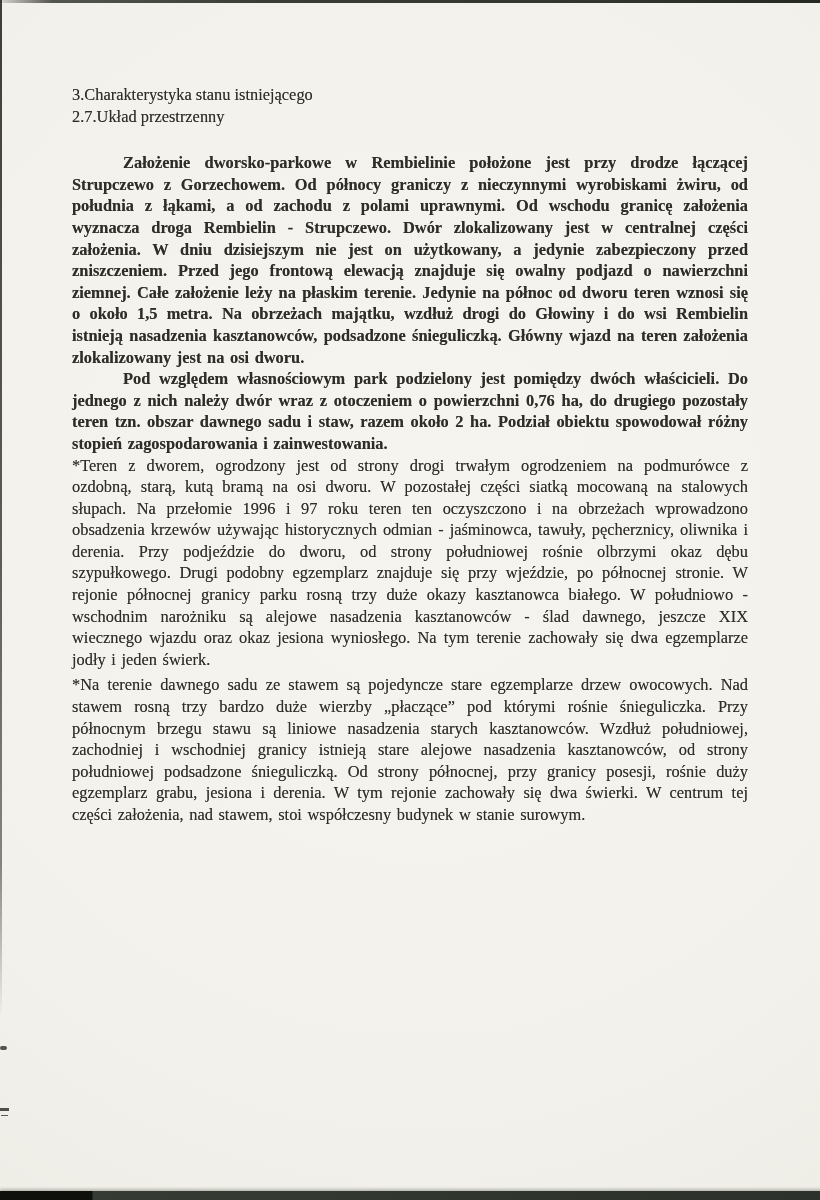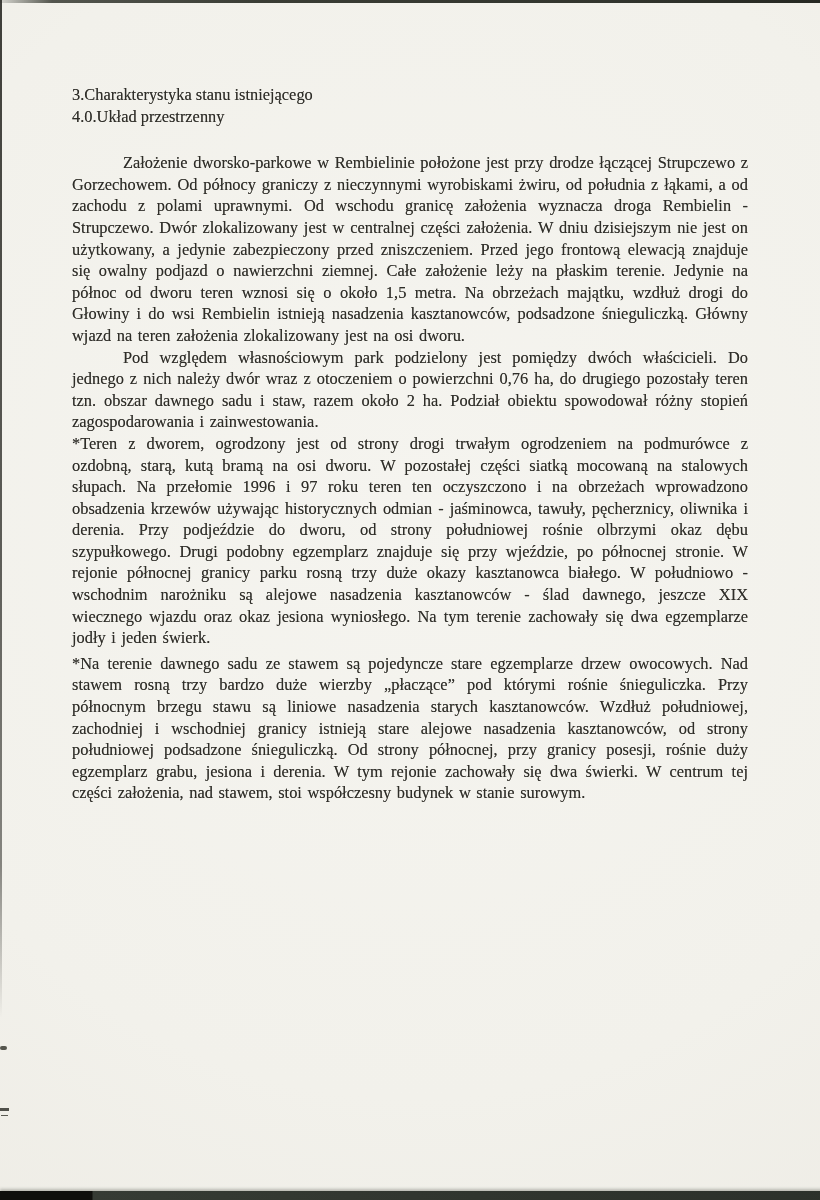--- a/index.html
+++ b/index.html
@@ -75,37 +75,37 @@
   .heading { white-space: nowrap; }
   .body-text {
     margin-top: 25px;
   }
   .content p {
     margin: 0;
     text-align: justify;
     word-spacing: 1.5px;
     hyphens: none;
   }
-  .content p.indent { text-indent: 51px; }
+  .content p.indent { text-indent: 51px; font-weight: bold; }
   .content p.gap-before { margin-top: 4px; }
 </style>
 </head>
 <body>
 
 <div class="page">
 
   <div class="edge-top"></div>
   <div class="edge-left"></div>
   <div class="speck-1"></div>
   <div class="speck-2"></div>
   <div class="edge-bottom"></div>
 
   <div class="content">
     <div class="heading">3.Charakterystyka stanu istniejącego</div>
-    <div class="heading">4.0.Układ przestrzenny</div>
+    <div class="heading">2.7.Układ przestrzenny</div>
 
     <div class="body-text">
       <p class="indent">Założenie dworsko-parkowe w Rembielinie położone jest przy drodze łączącej Strupczewo z Gorzechowem. Od północy graniczy z nieczynnymi wyrobiskami żwiru, od południa z łąkami, a od zachodu z polami uprawnymi. Od wschodu granicę założenia wyznacza droga Rembielin - Strupczewo. Dwór zlokalizowany jest w centralnej części założenia. W dniu dzisiejszym nie jest on użytkowany, a jedynie zabezpieczony przed zniszczeniem. Przed jego frontową elewacją znajduje się owalny podjazd o nawierzchni ziemnej. Całe założenie leży na płaskim terenie. Jedynie na północ od dworu teren wznosi się o około 1,5 metra. Na obrzeżach majątku, wzdłuż drogi do Głowiny i do wsi Rembielin istnieją nasadzenia kasztanowców, podsadzone śnieguliczką. Główny wjazd na teren założenia zlokalizowany jest na osi dworu.</p>
       <p class="indent">Pod względem własnościowym park podzielony jest pomiędzy dwóch właścicieli. Do jednego z nich należy dwór wraz z otoczeniem o powierzchni 0,76 ha, do drugiego pozostały teren tzn. obszar dawnego sadu i staw, razem około 2 ha. Podział obiektu spowodował różny stopień zagospodarowania i zainwestowania.</p>
       <p>*Teren z dworem, ogrodzony jest od strony drogi trwałym ogrodzeniem na podmurówce z ozdobną, starą, kutą bramą na osi dworu. W pozostałej części siatką mocowaną na stalowych słupach. Na przełomie 1996 i 97 roku teren ten oczyszczono i na obrzeżach wprowadzono obsadzenia krzewów używając historycznych odmian - jaśminowca, tawuły, pęcherznicy, oliwnika i derenia. Przy podjeździe do dworu, od strony południowej rośnie olbrzymi okaz dębu szypułkowego. Drugi podobny egzemplarz znajduje się przy wjeździe, po północnej stronie. W rejonie północnej granicy parku rosną trzy duże okazy kasztanowca białego. W południowo - wschodnim narożniku są alejowe nasadzenia kasztanowców - ślad dawnego, jeszcze XIX wiecznego wjazdu oraz okaz jesiona wyniosłego. Na tym terenie zachowały się dwa egzemplarze jodły i jeden świerk.</p>
       <p class="gap-before">*Na terenie dawnego sadu ze stawem są pojedyncze stare egzemplarze drzew owocowych. Nad stawem rosną trzy bardzo duże wierzby „płaczące” pod którymi rośnie śnieguliczka. Przy północnym brzegu stawu są liniowe nasadzenia starych kasztanowców. Wzdłuż południowej, zachodniej i wschodniej granicy istnieją stare alejowe nasadzenia kasztanowców, od strony południowej podsadzone śnieguliczką. Od strony północnej, przy granicy posesji, rośnie duży egzemplarz grabu, jesiona i derenia. W tym rejonie zachowały się dwa świerki. W centrum tej części założenia, nad stawem, stoi współczesny budynek w stanie surowym.</p>
     </div>
   </div>
 
 </div>

